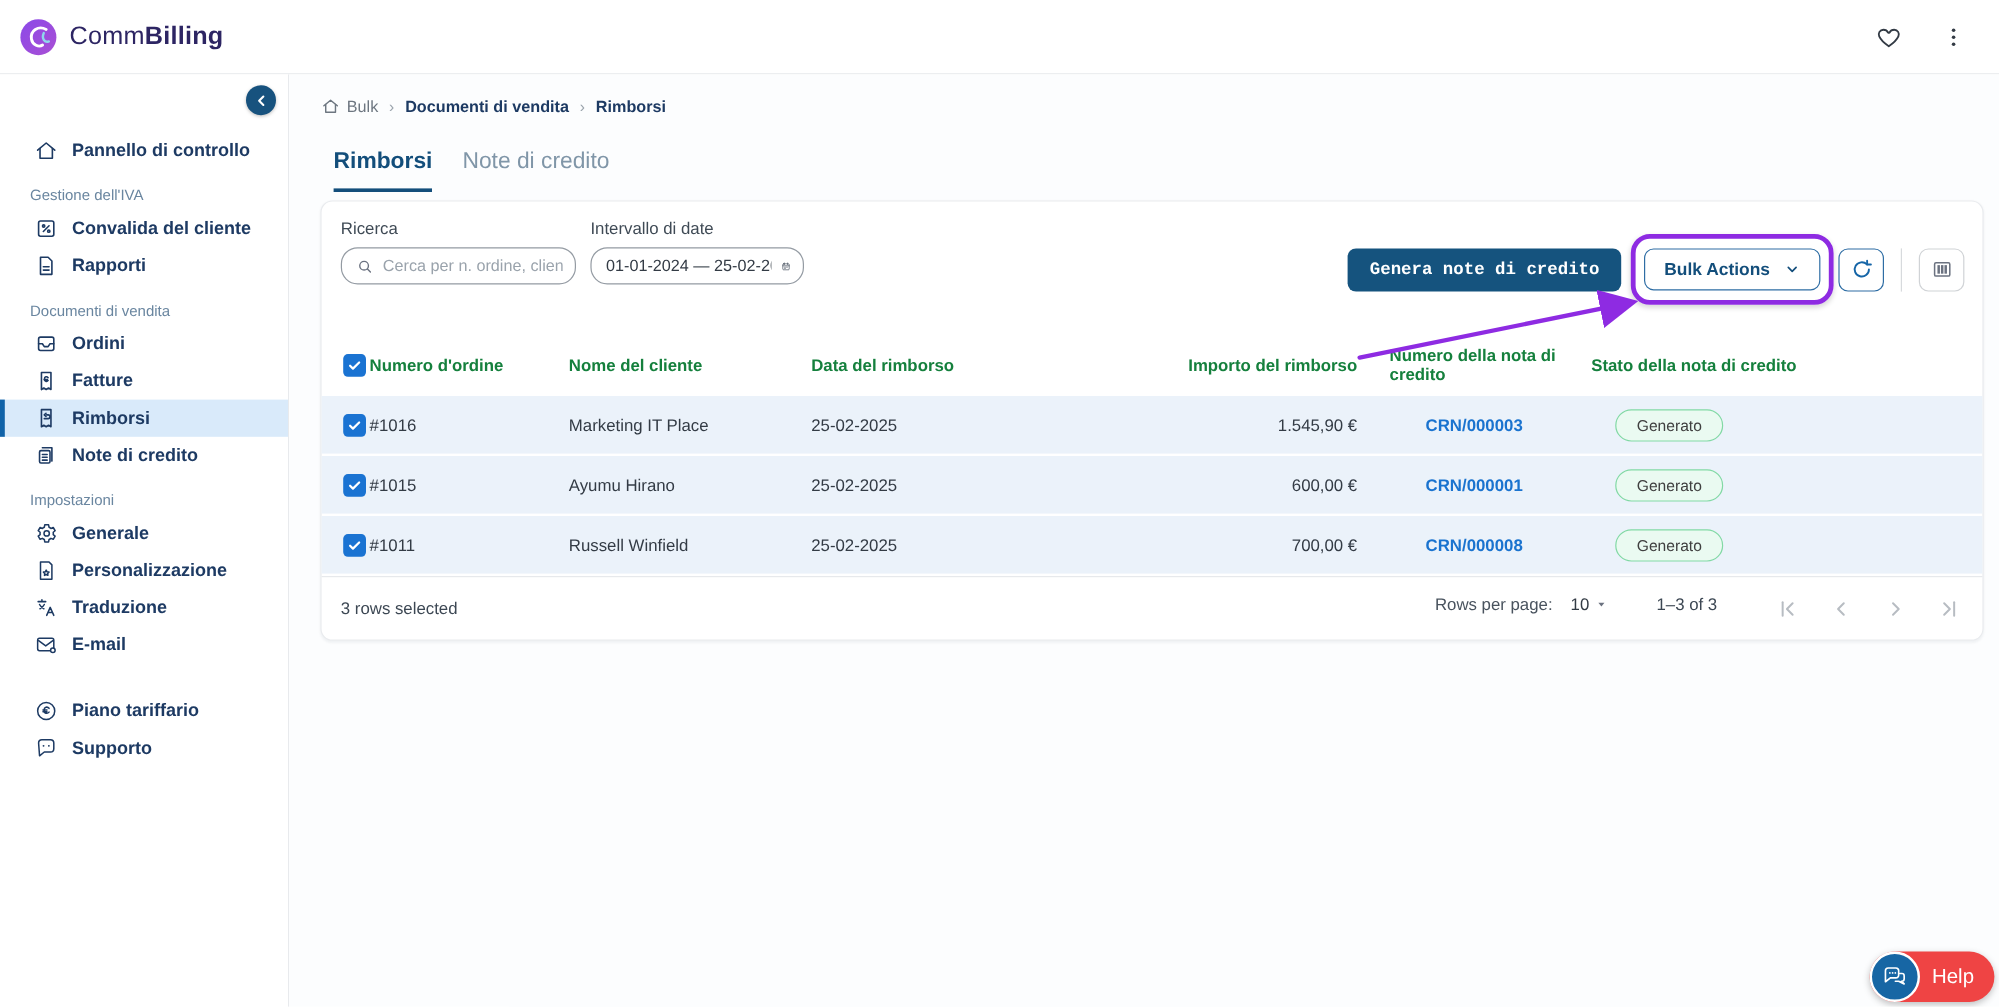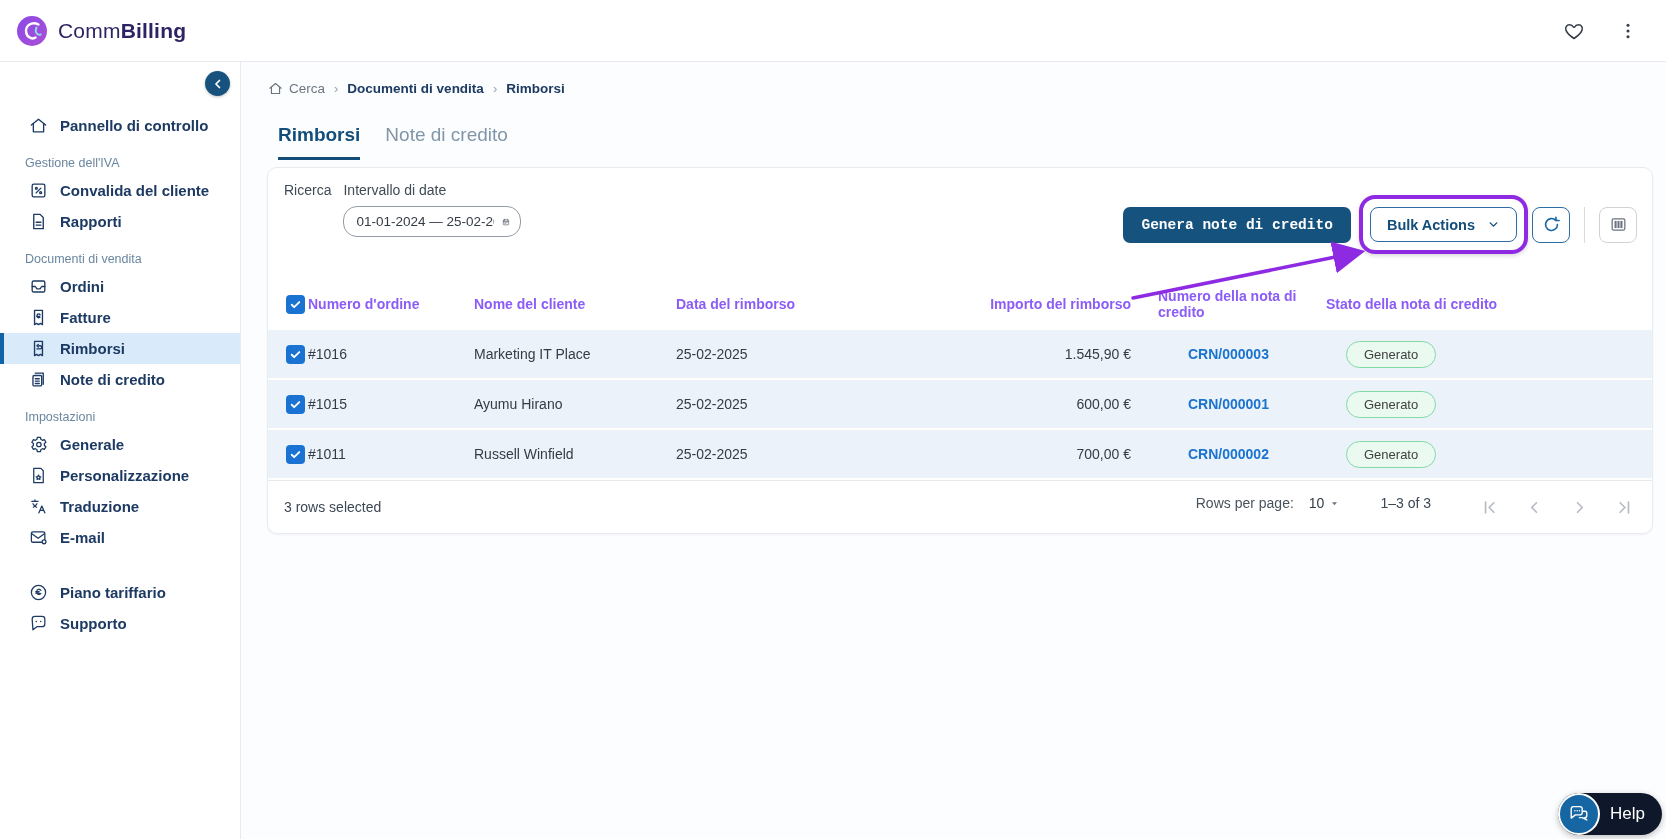--- a/index.html
+++ b/index.html
@@ -74,21 +74,21 @@
     font-weight:700;font-family:"Liberation Sans",sans-serif;padding:0 16px;height:35px;cursor:pointer;
     display:flex;align-items:center;gap:12px;}
   .icon-btn{width:38px;height:36px;border-radius:8px;background:#fff;display:flex;align-items:center;
     justify-content:center;cursor:pointer;padding:0;}
   .icon-btn.blue{border:1px solid #2e6da4;}
   .icon-btn.gray{border:1px solid #d0d3d6;}
   .vdivider{width:1px;height:36px;background:#d7dadd;margin:0 14px;}
 
   
   .grid{display:grid;grid-template-columns:40px 166px 202px 290px 165px 195px 1fr;align-items:center;}
-  .thead{height:52px;font-weight:700;font-size:14px;color:#8b5cf6;}
+  .thead{height:52px;font-weight:700;font-size:14px;color:#15803d;}
   .cb-cell{padding-left:18px;}
   .c-amount{text-align:right;}
   .h-crn{padding-left:27px;}
   .c-crn{padding-left:57px;}
   .c-status{padding-left:20px;}
   .trow{height:48px;background:#ebf2fa;margin-bottom:2px;font-size:14px;color:#333b45;}
   .checkbox{width:19px;height:19px;border-radius:4px;background:#1a73d2;display:flex;align-items:center;
     justify-content:center;cursor:pointer;}
   .crn-link{color:#1a73cf;font-weight:700;cursor:pointer;text-decoration:none;}
   .pill{display:inline-block;padding:5px 17px;border:1px solid #82d9a5;background:#eafaf1;border-radius:15px;
@@ -98,21 +98,21 @@
   .tfooter{border-top:1px solid #e7e9ec;height:52px;display:flex;align-items:center;justify-content:space-between;
     padding:0 16px;font-size:14px;color:#3c4753;}
   .pager{display:flex;align-items:flex-start;}
   .pager .rpp-label{color:#49535e;}
   .rpp-value{display:flex;align-items:center;gap:5px;margin-left:15px;cursor:pointer;color:#333b45;}
   .range{margin-left:40px;}
   .pg-icons{display:flex;align-items:center;gap:21px;margin-left:46px;}
   .pg-btn{width:24px;height:24px;display:flex;align-items:center;justify-content:center;cursor:pointer;}
 
   
-  .help-btn{position:absolute;right:4px;bottom:4px;height:42px;border:none;border-radius:21px;background:#0f172a;
+  .help-btn{position:absolute;right:4px;bottom:4px;height:42px;border:none;border-radius:21px;background:#ef4444;
     color:#fff;font-size:17px;font-family:"Liberation Sans",sans-serif;display:flex;align-items:center;
     padding:0 17px 0 52px;cursor:pointer;box-shadow:0 2px 6px rgba(0,0,0,.25);}
   .help-badge{position:absolute;left:0;top:0;width:42px;height:42px;border-radius:50%;background:#1766a4;
     border:2.5px solid #fff;box-sizing:border-box;display:flex;align-items:center;justify-content:center;}
 </style>
 </head>
 <body>
 
 <div class="app">
 
@@ -307,21 +307,21 @@
     </aside>
 
     <main class="main">
 
       <div class="breadcrumb">
         <span class="crumb-home">
           <svg width="15" height="15" viewBox="0 0 24 24" fill="none" stroke="#6d7680" stroke-width="1.9" stroke-linecap="round" stroke-linejoin="round">
               <path d="M3 11.5 12 4l9 7.5"></path>
               <path d="M5.5 9.8V20h13V9.8"></path>
             </svg>
-          <span>Cerca</span>
+          <span>Bulk</span>
         </span>
         <span class="sep">›</span>
         <span class="crumb-strong">Documenti di vendita</span>
         <span class="sep">›</span>
         <span class="crumb-strong">Rimborsi</span>
       </div>
 
       <div class="tabs">
         <div class="tab active">Rimborsi</div>
         <div class="tab">Note di credito</div>
@@ -335,20 +335,27 @@
               <path d="M0 0 9 4.5 0 9z" fill="#8e2be2"></path>
             </marker>
           </defs>
           <line x1="865" y1="130" x2="1092" y2="84" stroke="#8e2be2" stroke-width="3.6" stroke-linecap="round" marker-end="url(#ah)"></line>
         </svg>
 
         <div class="filter-row">
           <div class="filters-left">
             <div class="field">
               <label>Ricerca</label>
+              <div class="input-box search-box">
+                <svg width="16" height="16" viewBox="0 0 24 24" fill="none" stroke="#6b7280" stroke-width="2" stroke-linecap="round">
+                    <circle cx="11" cy="11" r="6.2"></circle>
+                    <path d="M15.8 15.8 20 20"></path>
+                  </svg>
+                <input type="text" placeholder="Cerca per n. ordine, clien" style="">
+              </div>
             </div>
             <div class="field">
               <label>Intervallo di date</label>
               <div class="input-box date-box">
                 <input type="text" readonly="" value="01-01-2024 — 25-02-202" style="">
                 <svg width="16" height="16" viewBox="0 0 24 24" fill="none" stroke="#4b5563" stroke-width="1.8" stroke-linecap="round">
                     <rect x="4" y="5.5" width="16" height="15" rx="2"></rect>
                     <path d="M8 3.5v4M16 3.5v4M4 10.5h16M8.5 14h2M13.5 14h2M8.5 17h2"></path>
                   </svg>
               </div>
@@ -436,21 +443,21 @@
             <span class="checkbox">
               <svg width="13" height="13" viewBox="0 0 24 24" fill="none" stroke="#fff" stroke-width="3.4" stroke-linecap="round" stroke-linejoin="round">
                   <path d="M5 12.5l4.5 4.5L19 7.5"></path>
                 </svg>
             </span>
           </div>
           <div>#1011</div>
           <div>Russell Winfield</div>
           <div>25-02-2025</div>
           <div class="c-amount">700,00 €</div>
-          <div class="c-crn"><a class="crn-link">CRN/000002</a></div>
+          <div class="c-crn"><a class="crn-link">CRN/000008</a></div>
           <div class="c-status"><span class="pill">Generato</span></div>
         </div>
 
         <div class="tfooter">
           <span>3 rows selected</span>
           <div class="pager">
             <span class="rpp-label">Rows per page:</span>
             <span class="rpp-value">
               <span>10</span>
               <svg width="11" height="11" viewBox="0 0 24 24">

